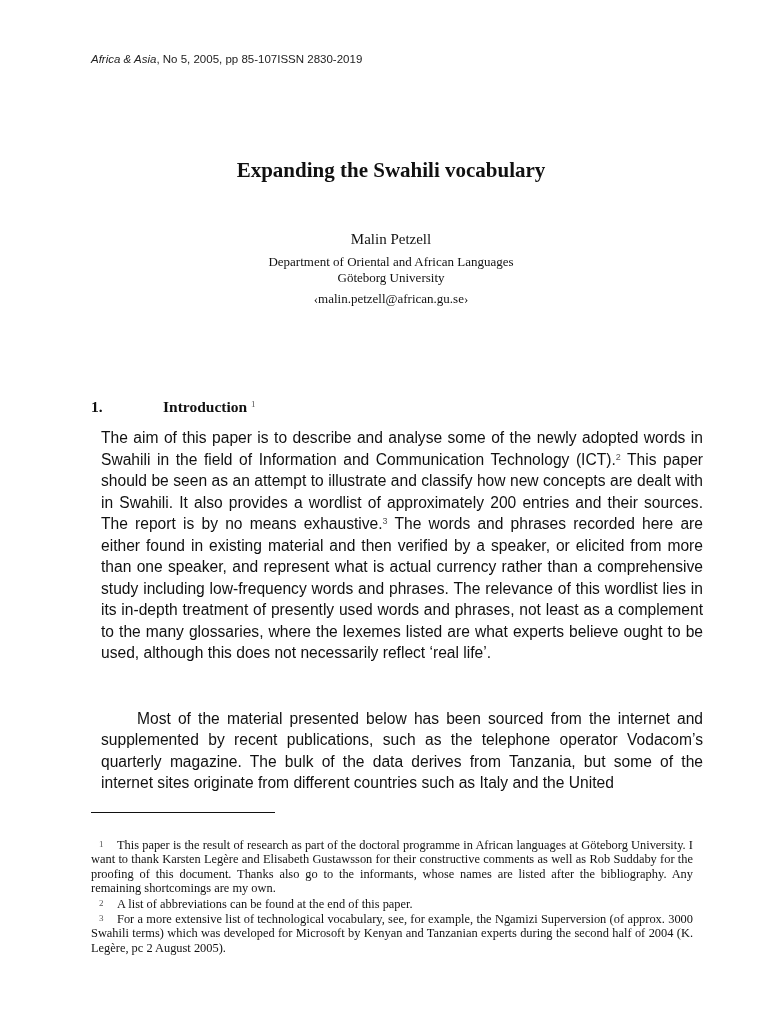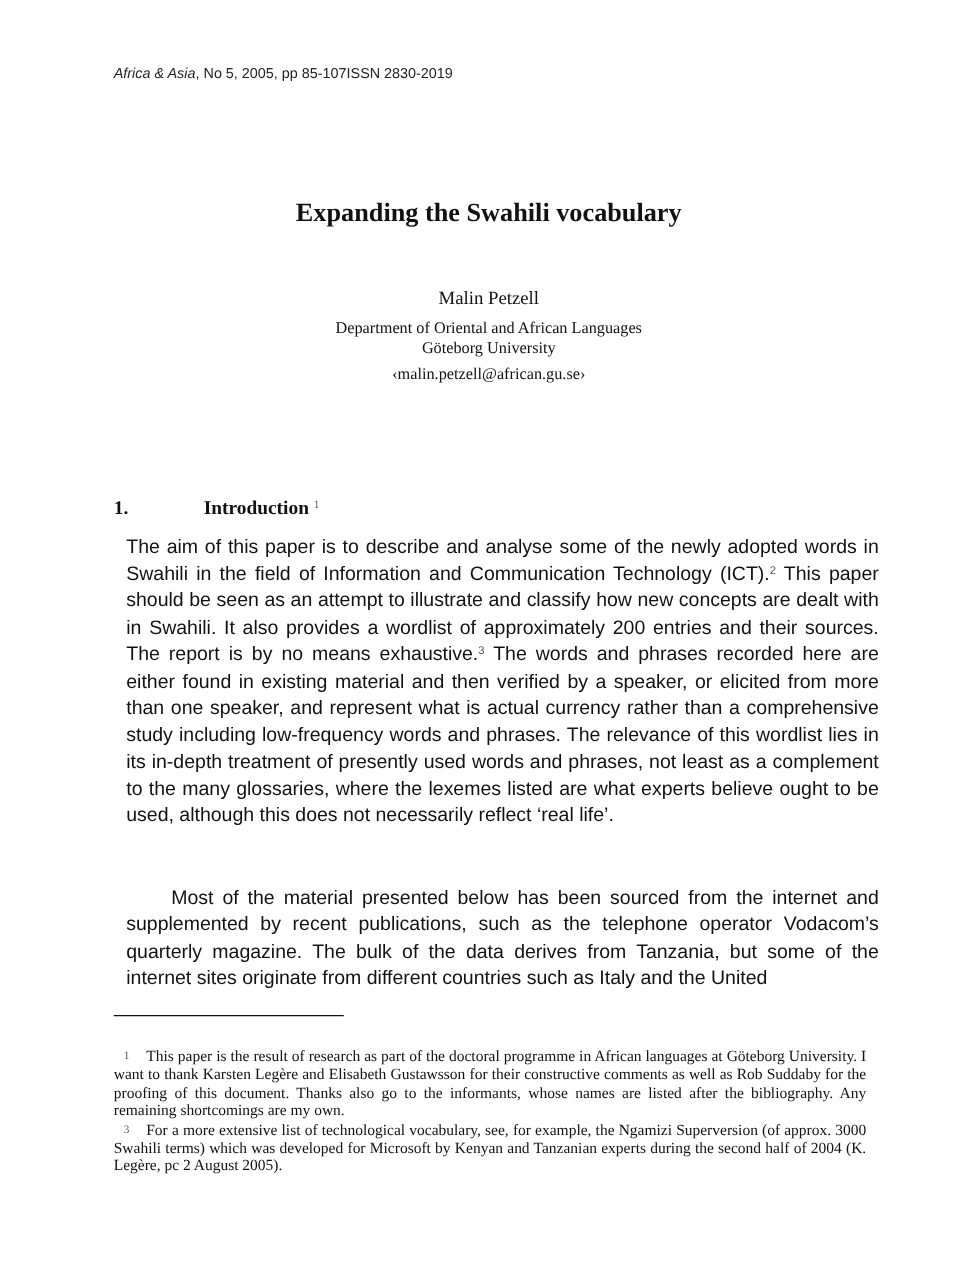--- a/index.html
+++ b/index.html
@@ -48,14 +48,15 @@
 
 <div class="body">
   <p><span>The aim of this paper is to describe and analyse some of the newly adopted words in Swahili in the field of Information and Communication Technology (ICT).</span><sup>2</sup><span> This paper should be seen as an attempt to illustrate and classify how new concepts are dealt with in Swahili. It also provides a wordlist of approximately 200 entries and their sources. The report is by no means exhaustive.</span><sup>3</sup><span> The words and phrases recorded here are either found in existing material and then verified by a speaker, or elicited from more than one speaker, and represent what is actual currency rather than a comprehensive study including low-frequency words and phrases. The relevance of this wordlist lies in its in-depth treatment of presently used words and phrases, not least as a complement to the many glossaries, where the lexemes listed are what experts believe ought to be used, although this does not necessarily reflect ‘real life’.</span></p>
   <p class="indent">Most of the material presented below has been sourced from the internet and supplemented by recent publications, such as the telephone operator Vodacom’s quarterly magazine. The bulk of the data derives from Tanzania, but some of the internet sites originate from different countries such as Italy and the United</p>
 </div>
 
 <div class="fn-rule"></div>
 
 <div class="footnotes">
   <p><span class="mark">1</span><span>This paper is the result of research as part of the doctoral programme in African languages at Göteborg University. I want to thank Karsten Legère and Elisabeth Gustawsson for their constructive comments as well as Rob Suddaby for the proofing of this document. Thanks also go to the informants, whose names are listed after the bibliography. Any remaining shortcomings are my own.</span></p>
+  <p><span class="mark">2</span><span>A list of abbreviations can be found at the end of this paper.</span></p>
   <p><span class="mark">3</span><span>For a more extensive list of technological vocabulary, see, for example, the Ngamizi Superversion (of approx. 3000 Swahili terms) which was developed for Microsoft by Kenyan and Tanzanian experts during the second half of 2004 (K. Legère, pc 2 August 2005).</span></p>
 </div>
 
 </body></html>

